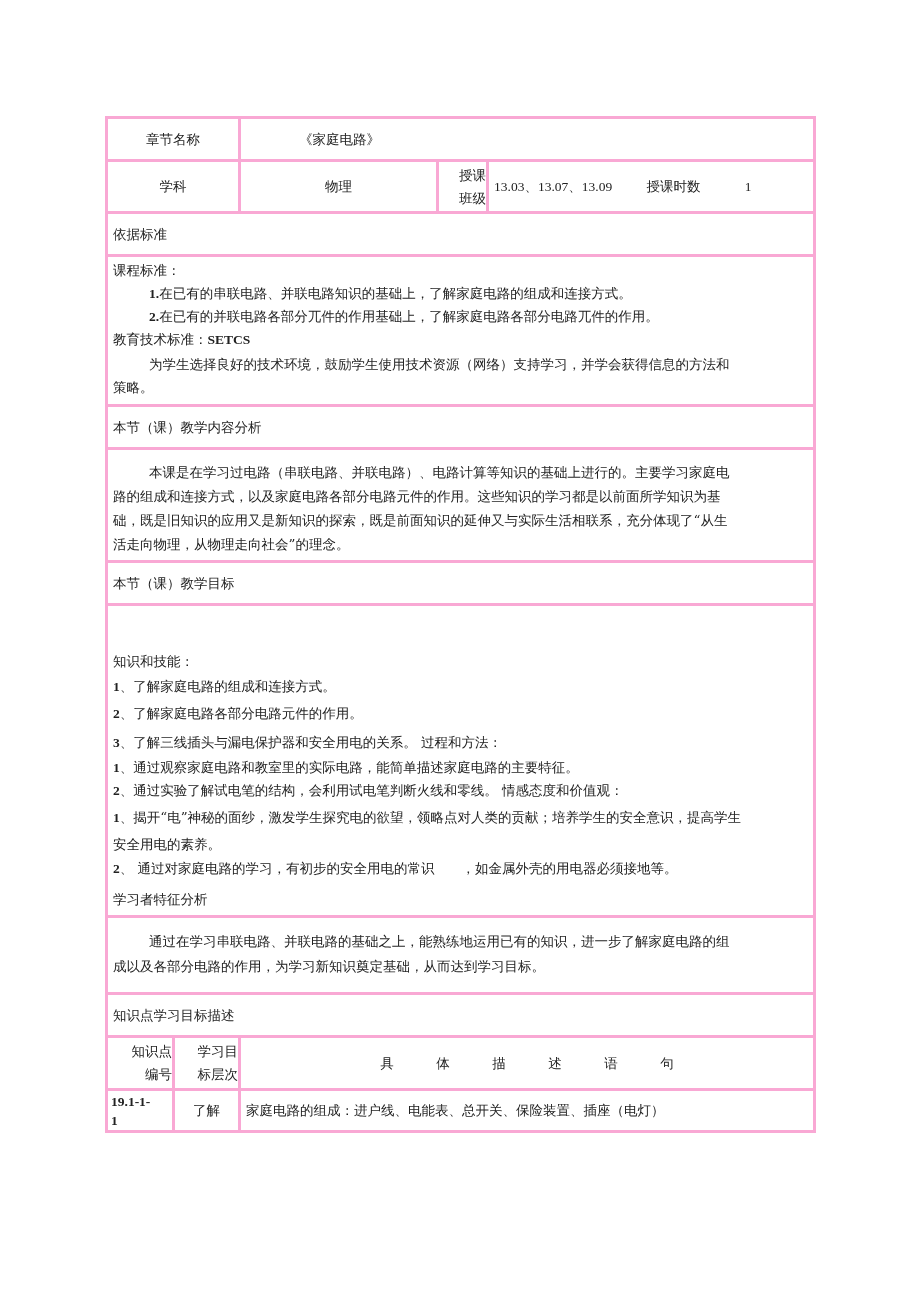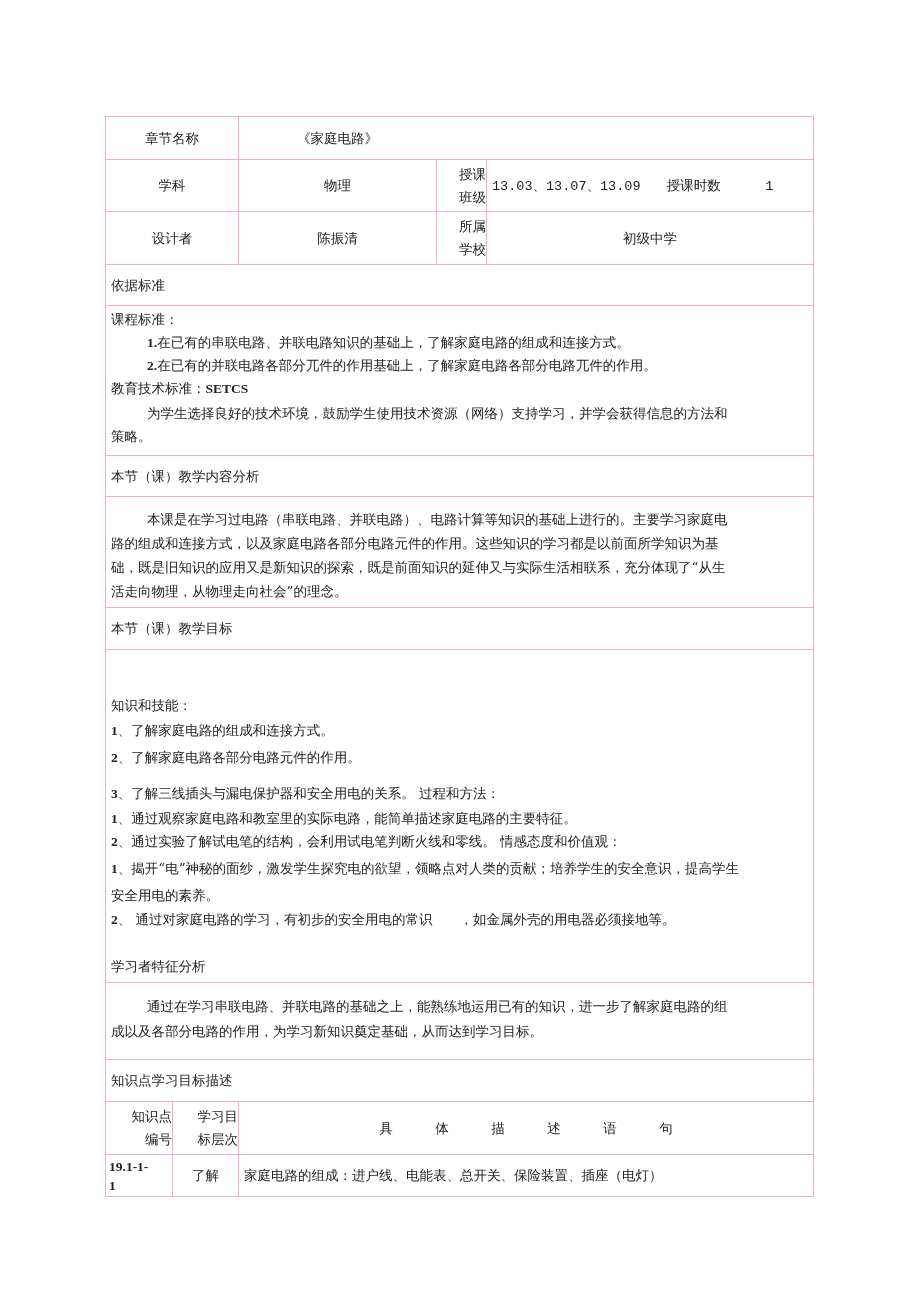--- a/index.html
+++ b/index.html
@@ -1,31 +1,31 @@
 <!DOCTYPE html>
 <html><head>
 <meta charset="utf-8">
 <style>
   html, body { margin: 0; padding: 0; background: #ffffff; }
   body { width: 920px; height: 1303px; position: relative; overflow: hidden;
          font-family: "DejaVu Serif", "Liberation Serif", serif; color: #222; }
   .doc { position: absolute; left: 105px; top: 116px; width: 708px; }
   table.grid { border-collapse: collapse; width: 708px; table-layout: fixed; }
-  table.grid td { border: 1px solid #f9a8d4; padding: 0; vertical-align: middle;
+  table.grid td { border: 3px solid #f9a8d4; padding: 0; vertical-align: middle;
                   font-size: 13.5px; line-height: 23px; }
   .c { text-align: center; }
   .l { text-align: left; padding-left: 5px !important; }
   .small2 { line-height: 24px; text-align: right; }
   .sec { height: 40px; padding-left: 5px !important; }
   .body-cell { padding: 4px 8px 4px 5px !important; vertical-align: top !important; }
   .p { margin: 0; line-height: 23px; }
   .ind { text-indent: 36px; margin-top: 7px; }
   .ind-num { padding-left: 36px; }
   .num { font-family: "Liberation Serif", serif; font-weight: bold; }
-  .latin { font-family: Liberation Mono, monospace; }
+  .latin { font-family: Liberation Serif, serif; }
   .spaced span { display: inline-block; width: 56px; text-align: center; }
   .tight { line-height: 26px; }
 </style>
 </head>
 <body>
 
 <div class="doc">
 <table class="grid">
   <colgroup>
     <col style="width:67px">
@@ -43,34 +43,25 @@
 
   <tr style="height:52px">
     <td colspan="2" class="c">学科</td>
     <td class="c">物理</td>
     <td class="c small2">
       <div>授课</div>
       <div>班级</div>
     </td>
     <td style="padding-left:5px">
       <span class="latin">13.03、13.07、13.09</span>
-      <span style="margin-left:22px">授课时数</span>
+      <span style="margin-left:30px">授课时数</span>
       <span class="latin" style="margin-left:40px">1</span>
     </td>
   </tr>
 
-  <tr style="height:53px">
-    <td colspan="2" class="c">设计者</td>
-    <td class="c">陈振清</td>
-    <td class="c small2">
-      <div>所属</div>
-      <div>学校</div>
-    </td>
-    <td class="c">初级中学</td>
-  </tr>
 
   <tr style="height:41px">
     <td colspan="5" class="sec">依据标准</td>
   </tr>
   <tr style="height:150px">
     <td colspan="5" class="body-cell" style="padding-top:2px !important">
       <p class="p">课程标准：</p>
       <p class="p ind-num"><span class="num">1.</span><span>在已有的串联电路、并联电路知识的基础上，了解家庭电路的组成和连接方式。</span></p>
       <p class="p ind-num"><span class="num">2.</span><span>在已有的并联电路各部分兀件的作用基础上，了解家庭电路各部分电路兀件的作用。</span></p>
       <p class="p"><span>教育技术标准：</span><span class="num">SETCS</span></p>
@@ -88,26 +79,26 @@
   </tr>
 
   <tr style="height:42px">
     <td colspan="5" class="sec">本节（课）教学目标</td>
   </tr>
   <tr style="height:312px">
     <td colspan="5" class="body-cell" style="padding-top:44px !important">
       <p class="p">知识和技能：</p>
       <p class="p tight"><span class="num">1</span><span>、了解家庭电路的组成和连接方式。</span></p>
       <p class="p tight"><span class="num">2</span><span>、了解家庭电路各部分电路元件的作用。</span></p>
-      <p class="p" style="margin-top:11px"><span class="num">3</span><span>、了解三线插头与漏电保护器和安全用电的关系。 过程和方法：</span></p>
+      <p class="p" style="margin-top:4px"><span class="num">3</span><span>、了解三线插头与漏电保护器和安全用电的关系。 过程和方法：</span></p>
       <p class="p" style="margin-top:2px"><span class="num">1</span><span>、通过观察家庭电路和教室里的实际电路，能简单描述家庭电路的主要特征。</span></p>
       <p class="p" style="margin-top:0"><span class="num">2</span><span>、通过实验了解试电笔的结构，会利用试电笔判断火线和零线。 情感态度和价值观：</span></p>
       <p class="p tight" style="margin-top:2px; padding-right:62px"><span class="num">1</span><span>、揭开“电”神秘的面纱，激发学生探究电的欲望，领略点对人类的贡献；培养学生的安全意识，提高学生安全用电的素养。</span></p>
       <p class="p" style="margin-top:0"><span class="num">2</span><span>、 通过对家庭电路的学习，有初步的安全用电的常识　　，如金属外壳的用电器必须接地等。</span></p>
-      <p class="p" style="margin-top:24px">学习者特征分析</p>
+      <p class="p" style="margin-top:8px">学习者特征分析</p>
     </td>
   </tr>
 
   <tr style="height:77px">
     <td colspan="5" class="body-cell" style="padding-right:75px !important; padding-top:4px !important">
       <p class="p ind" style="line-height:25px">通过在学习串联电路、并联电路的基础之上，能熟练地运用已有的知识，进一步了解家庭电路的组成以及各部分电路的作用，为学习新知识奠定基础，从而达到学习目标。</p>
     </td>
   </tr>
 
   <tr style="height:42px">

